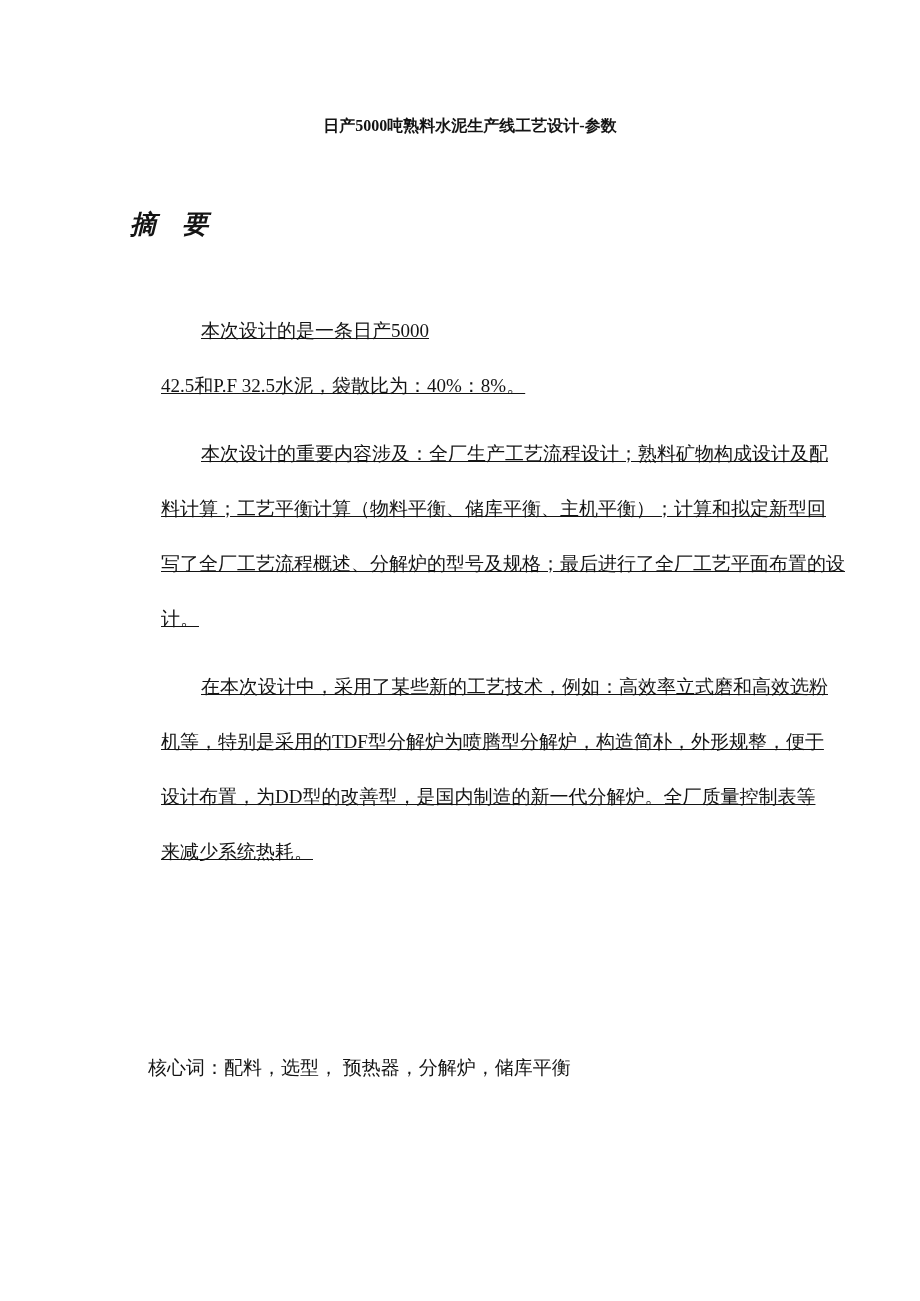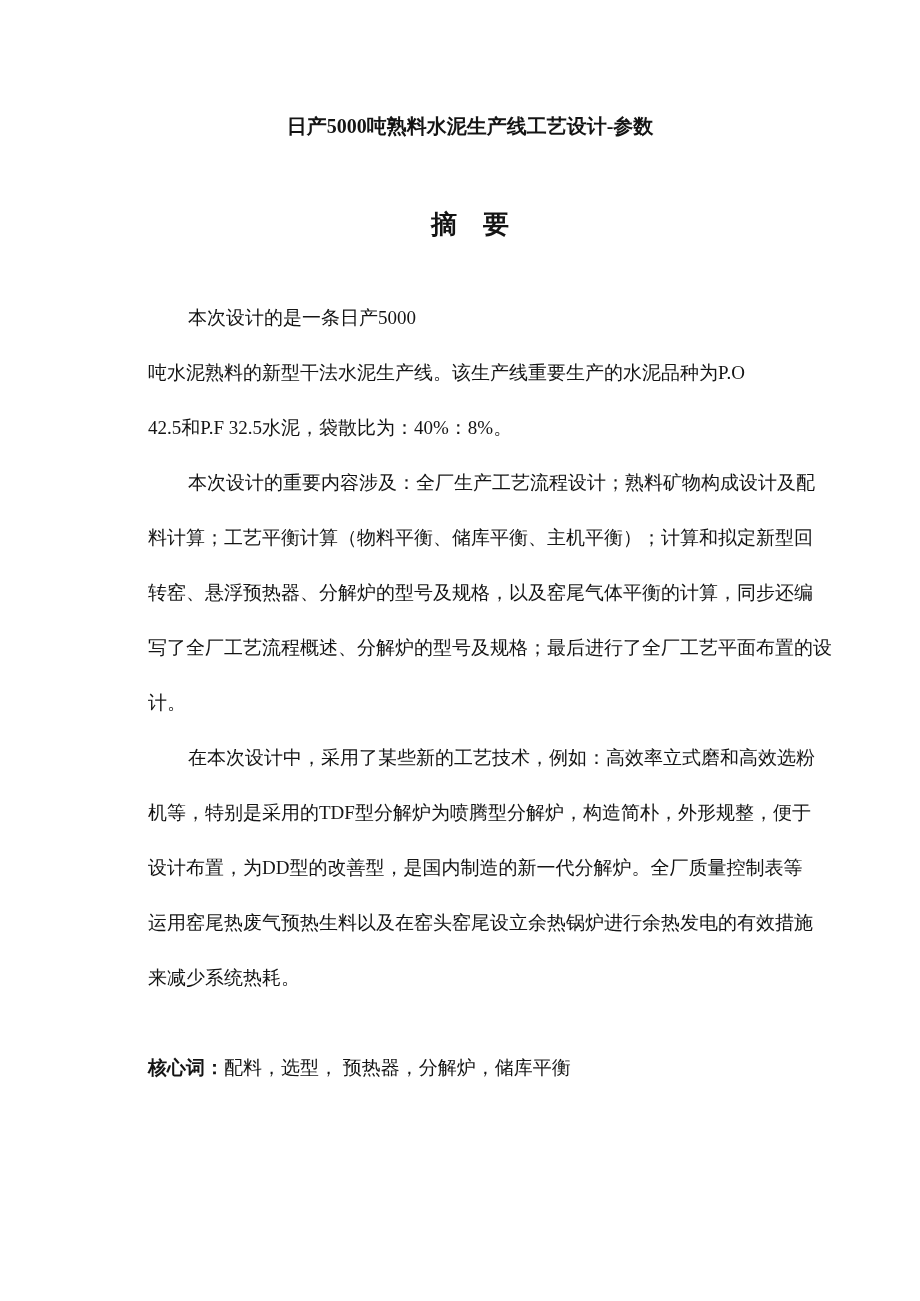--- a/index.html
+++ b/index.html
@@ -16,99 +16,98 @@
     font-family: "Liberation Serif", "DejaVu Serif", serif;
     overflow: hidden;
   }
   .doc-title {
     position: absolute;
     top: 106px;
     left: 130px;
     width: 680px;
     margin: 0;
     text-align: center;
-    font-size: 20px;
+    font-size: 16px;
     font-weight: 700;
     line-height: 40px;
     white-space: nowrap;
   }
   .abstract-heading {
     position: absolute;
     top: 204px;
     left: 130px;
     width: 680px;
     margin: 0;
-    text-align: center;
+    text-align: left;
     font-size: 26px;
     font-weight: 700;
     line-height: 42px;
     white-space: nowrap;
+    font-style: italic;
   }
   .body-text {
     position: absolute;
     top: 290px;
     left: 148px;
     width: 680px;
     font-size: 19px;
     line-height: 55px;
   }
   .para {
-    margin: 0;
+    margin: 13px;
+    text-decoration: underline;
   }
   .line {
     display: block;
     white-space: nowrap;
   }
   .line.indent {
     text-indent: 40px;
   }
   .keywords {
     position: absolute;
     top: 1040px;
     left: 148px;
     margin: 0;
     font-size: 19px;
     line-height: 55px;
     white-space: nowrap;
   }
   .kw-label {
-    font-weight: 700;
+    font-weight: 400;
     text-align: center;
   }
 </style>
 </head>
 <body>
 
 <div class="page">
 
   <h1 class="doc-title">日产5000吨熟料水泥生产线工艺设计-参数</h1>
 
   <h2 class="abstract-heading">摘　要</h2>
 
   <div class="body-text">
 
     <p class="para">
       <span class="line indent">本次设计的是一条日产5000</span>
-      <span class="line">吨水泥熟料的新型干法水泥生产线。该生产线重要生产的水泥品种为P.O</span>
       <span class="line">42.5和P.F 32.5水泥，袋散比为：40%：8%。</span>
     </p>
 
     <p class="para">
       <span class="line indent">本次设计的重要内容涉及：全厂生产工艺流程设计；熟料矿物构成设计及配</span>
       <span class="line">料计算；工艺平衡计算（物料平衡、储库平衡、主机平衡）；计算和拟定新型回</span>
-      <span class="line">转窑、悬浮预热器、分解炉的型号及规格，以及窑尾气体平衡的计算，同步还编</span>
       <span class="line">写了全厂工艺流程概述、分解炉的型号及规格；最后进行了全厂工艺平面布置的设</span>
       <span class="line">计。</span>
     </p>
 
     <p class="para">
       <span class="line indent">在本次设计中，采用了某些新的工艺技术，例如：高效率立式磨和高效选粉</span>
       <span class="line">机等，特别是采用的TDF型分解炉为喷腾型分解炉，构造简朴，外形规整，便于</span>
       <span class="line">设计布置，为DD型的改善型，是国内制造的新一代分解炉。全厂质量控制表等</span>
-      <span class="line">运用窑尾热废气预热生料以及在窑头窑尾设立余热锅炉进行余热发电的有效措施</span>
       <span class="line">来减少系统热耗。</span>
     </p>
 
   </div>
 
   <p class="keywords">
     <span class="kw-label">核心词：</span><span class="kw-text">配料，选型， 预热器，分解炉，储库平衡</span>
   </p>
 
 </div>

